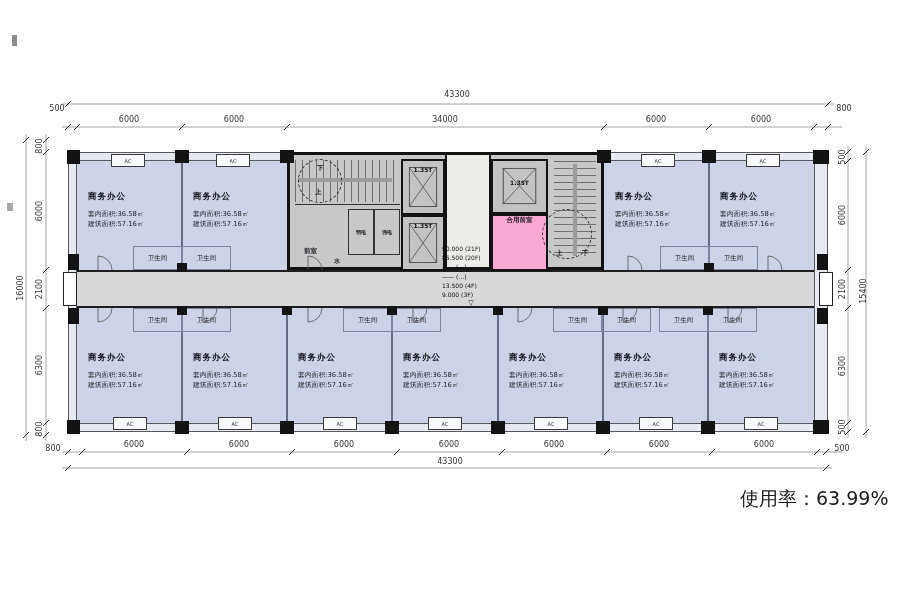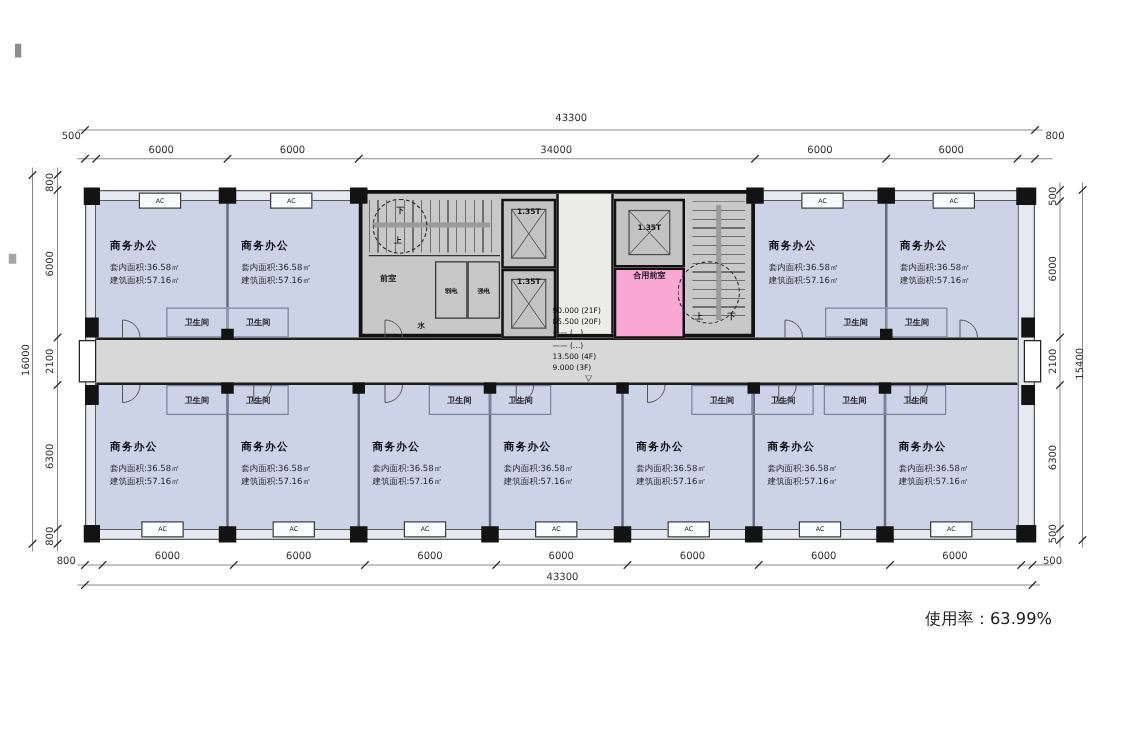--- a/index.html
+++ b/index.html
@@ -8,21 +8,21 @@
   .canvas{position:relative;width:900px;height:600px;background:#ffffff;overflow:hidden}
   .a{position:absolute}
   .dim{position:absolute;font-size:8px;color:#333;text-align:center;white-space:nowrap;width:44px;line-height:10px}
   .room{position:absolute;background:#cdd3e6}
   .rlbl{position:absolute;left:11px;white-space:nowrap}
   .rname{font-size:8.5px;font-weight:700;color:#0f1018;margin-bottom:7px;letter-spacing:1px}
   .rarea{font-size:6.8px;color:#1e2029;line-height:9.5px}
   .band{position:absolute;background:#e7e9f0;border-top:1px solid #55585f;border-bottom:1px solid #55585f}
   .vband{position:absolute;background:#e7e9f0;border-left:1px solid #55585f;border-right:1px solid #55585f}
   .col{position:absolute;background:#131313}
-  .wc{position:absolute;border:1px solid #7c82a0;display:flex;align-items:center;justify-content:center;font-size:6.5px;font-weight:700;color:#191923}
+  .wc{position:absolute;border:1px solid #7c82a0;display:flex;align-items:center;justify-content:center;font-size:6.5px;font-weight:400;color:#191923}
   .ac{position:absolute;background:#fafbfd;border:1px solid #3c3c3c;display:flex;align-items:center;justify-content:center;font-size:5px;color:#222}
   .divider{position:absolute;background:#666c84;width:2px}
   .corridor{position:absolute;background:#d8d8d8;border-top:2px solid #1d1d1d;border-bottom:2px solid #1d1d1d}
   .core{position:absolute;background:#c8c8c8;border:3px solid #121212}
   .clbl{position:absolute;font-size:6.5px;font-weight:600;color:#16161c;white-space:nowrap;line-height:8px}
   .elev{position:absolute;background:#c3c3c3;border:2px solid #121212}
   .elbl{position:absolute;width:100%;text-align:center;font-size:6px;font-weight:600;color:#101010;top:5px}
   .streadsV{position:absolute;background:repeating-linear-gradient(90deg,#6f6f6f 0,#6f6f6f 1px,rgba(0,0,0,0) 1px,rgba(0,0,0,0) 7px)}
   .streadsH{position:absolute;background:repeating-linear-gradient(180deg,#6f6f6f 0,#6f6f6f 1px,rgba(0,0,0,0) 1px,rgba(0,0,0,0) 7px)}
   .dash{position:absolute;border:1px dashed #2f2f2f;border-radius:50%}
@@ -301,21 +301,21 @@
         <span>AC</span>
       </div>
 
     <div class="core" style="left:219px;top:0;width:317px;height:118px">
       <div class="streadsV" style="left:5px;top:5px;width:100px;height:42px"></div>
       <div class="rail" style="left:8px;top:23px;width:94px;height:4px"></div>
       <div class="dash" style="left:8px;top:4px;width:44px;height:44px"></div>
       <div class="clbl" style="left:27px;top:9px">下</div>
       <div class="clbl" style="left:25px;top:33px">上</div>
       <div class="a" style="left:5px;top:49px;width:105px;height:1px;background:#333"></div>
-      <div class="clbl" style="left:14px;top:64px">前室</div>
+      <div class="clbl" style="left:14px;top:92px">前室</div>
       <div class="shaftbox" style="left:58px;top:54px;width:26px;height:46px">
           <span>弱电</span>
         </div>
       <div class="shaftbox" style="left:84px;top:54px;width:26px;height:46px">
           <span>强电</span>
         </div>
       <div class="clbl" style="left:44px;top:102px;font-size:6px">水</div>
 
       <div class="elev" style="left:111px;top:4px;width:44px;height:56px">
         <svg width="100%" height="100%" viewBox="0 0 44 56" preserveAspectRatio="none">
@@ -410,15 +410,15 @@
         <path d="M450,170 A14,14 0 0 0 464,156"></path>
           <line x1="450" y1="156" x2="450" y2="170"></line>
         <path d="M555,170 A14,14 0 0 0 569,156"></path>
           <line x1="555" y1="156" x2="555" y2="170"></line>
         <path d="M660,170 A14,14 0 0 0 674,156"></path>
           <line x1="660" y1="156" x2="660" y2="170"></line>
       </g>
     </svg>
   </div>
 
-  <div class="a" style="left:740px;top:486px;font-size:13px;color:#1a1a1a;white-space:nowrap">使用率：63.99%</div>
+  <div class="a" style="left:740px;top:486px;font-size:19px;color:#1a1a1a;white-space:nowrap">使用率：63.99%</div>
 
 </div>
 
 </body></html>

